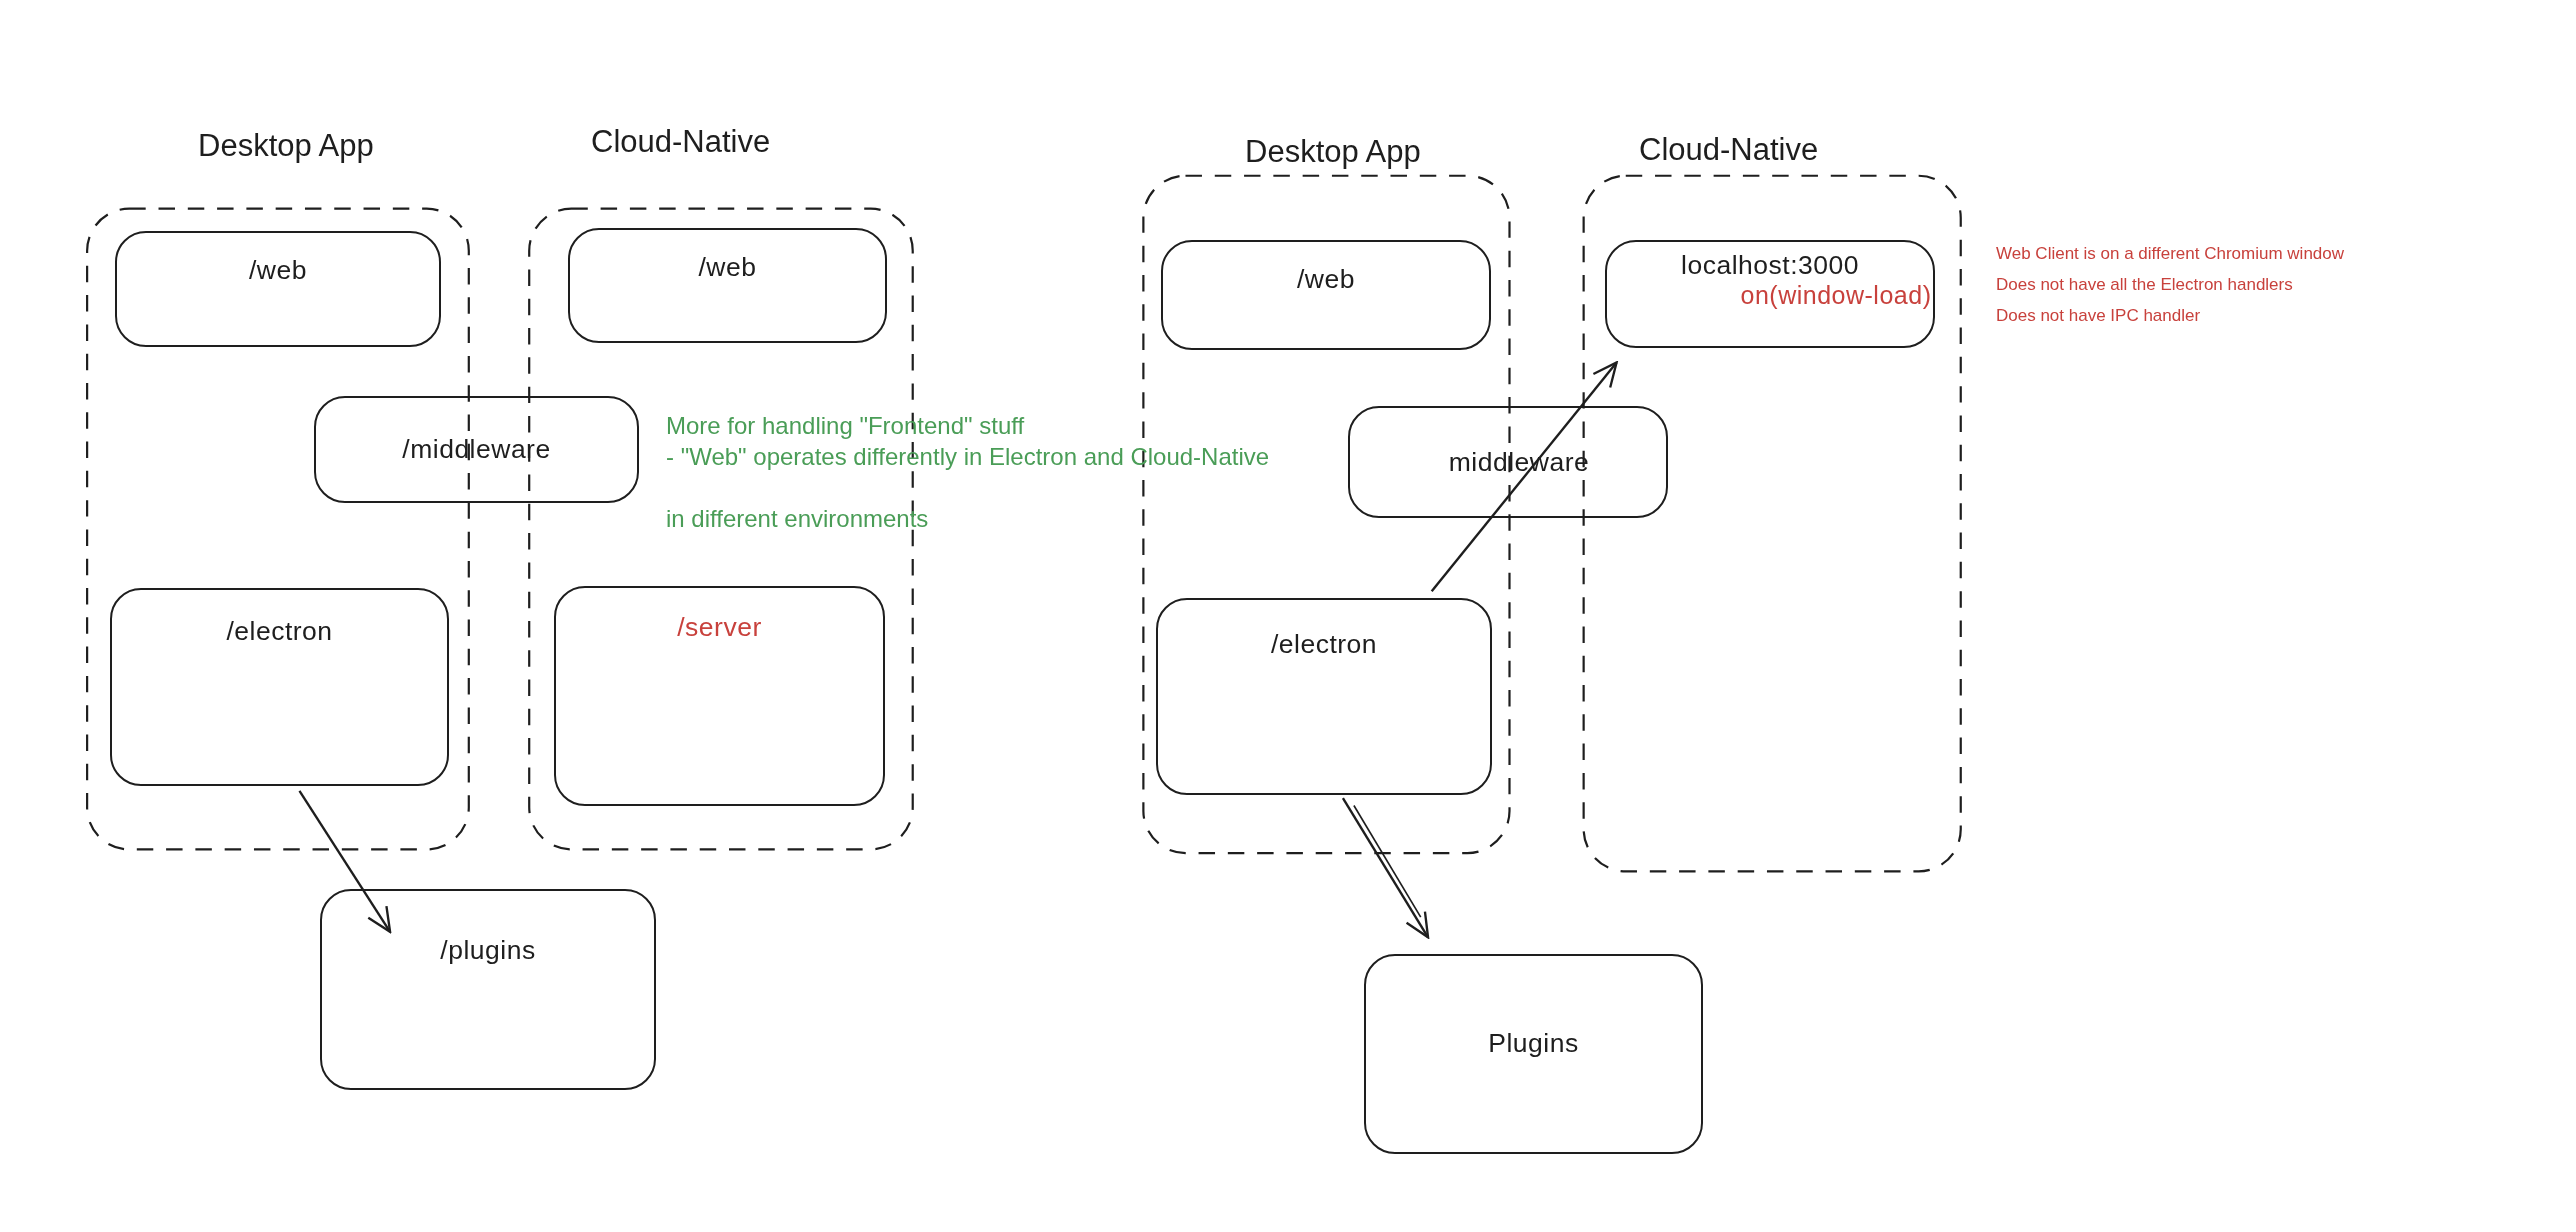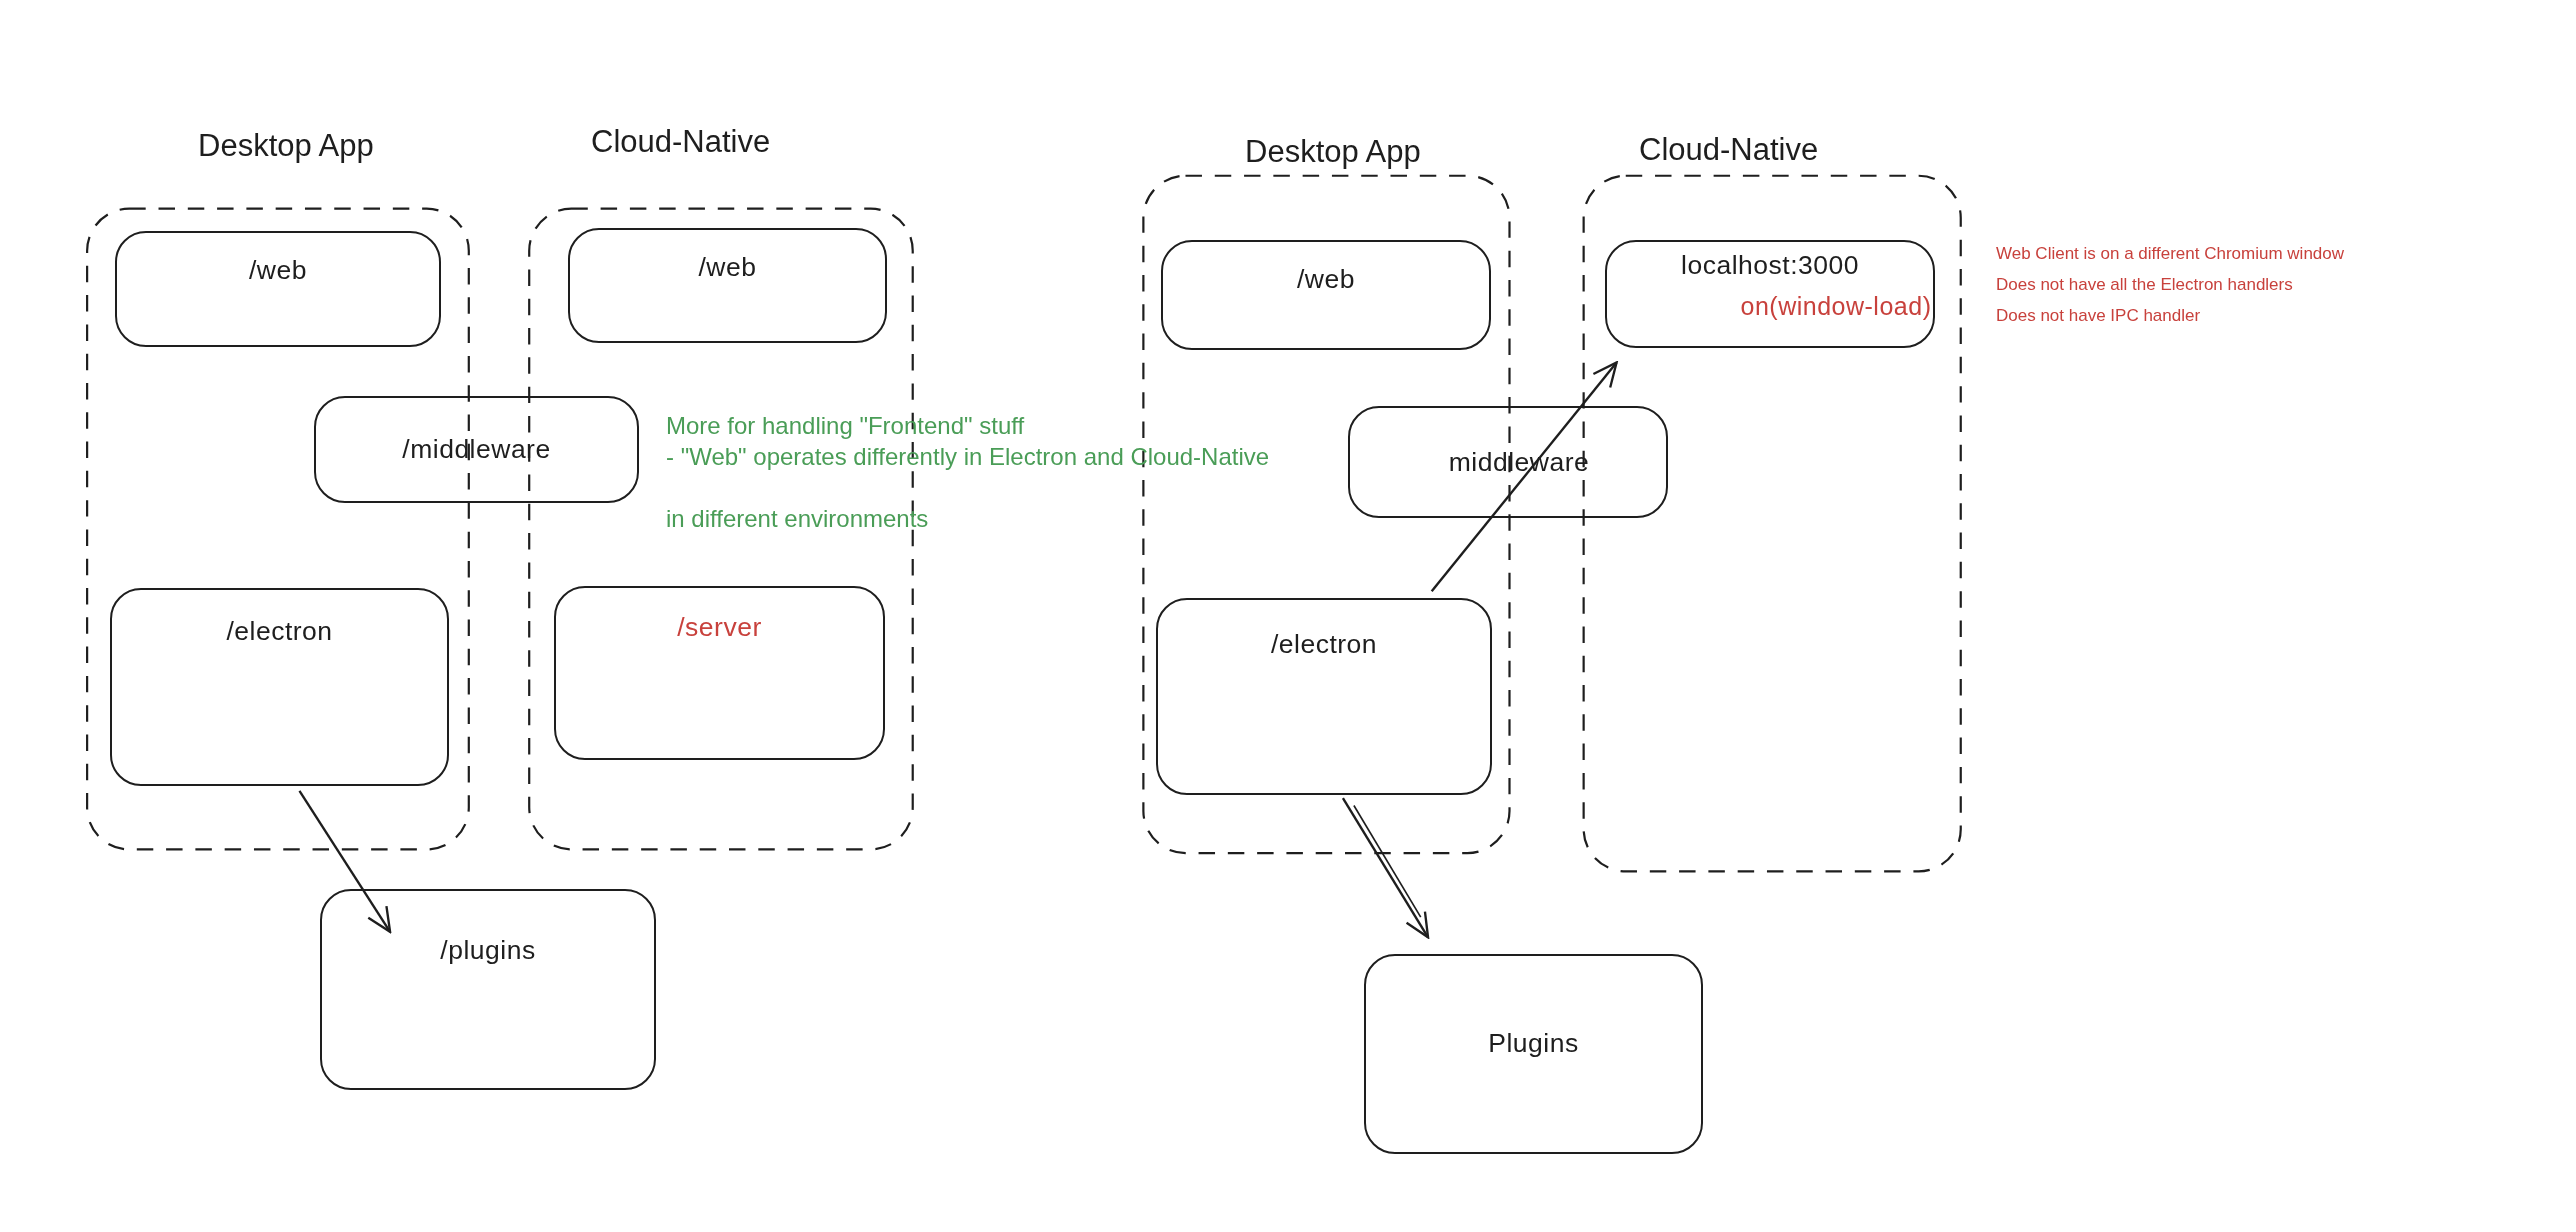--- a/index.html
+++ b/index.html
@@ -64,33 +64,33 @@
   </div>
   <div class="node" style="left:568px;top:228px;width:319px;height:115px;padding-top:22px;">
     <span class="node-label">/web</span>
   </div>
   <div class="node v-center" style="left:314px;top:396px;width:325px;height:107px;">
     <span class="node-label">/middleware</span>
   </div>
   <div class="node" style="left:110px;top:588px;width:339px;height:198px;padding-top:26px;">
     <span class="node-label">/electron</span>
   </div>
-  <div class="node" style="left:554px;top:586px;width:331px;height:174px;padding-top:24px;">
+  <div class="node" style="left:554px;top:586px;width:331px;height:220px;padding-top:24px;">
     <span class="node-label red-text">/server</span>
   </div>
   <div class="node" style="left:320px;top:889px;width:336px;height:201px;padding-top:44px;">
     <span class="node-label">/plugins</span>
   </div>
 
   <div class="node" style="left:1161px;top:240px;width:330px;height:110px;padding-top:22px;">
     <span class="node-label">/web</span>
   </div>
   <div class="node" style="left:1605px;top:240px;width:330px;height:108px;padding-top:8px;">
     <span class="node-label">localhost:3000</span>
-    <span class="node-label red-text" style="font-size:25px;margin-top:11px;transform:translateX(66px);">on(window-load)</span>
+    <span class="node-label red-text" style="font-size:25px;transform:translateX(66px);">on(window-load)</span>
   </div>
   <div class="node v-center" style="left:1348px;top:406px;width:320px;height:112px;">
     <span class="node-label" style="transform:translateX(11px);">middleware</span>
   </div>
   <div class="node" style="left:1156px;top:598px;width:336px;height:197px;padding-top:29px;">
     <span class="node-label">/electron</span>
   </div>
   <div class="node" style="left:1364px;top:954px;width:339px;height:200px;padding-top:72px;">
     <span class="node-label">Plugins</span>
   </div>

